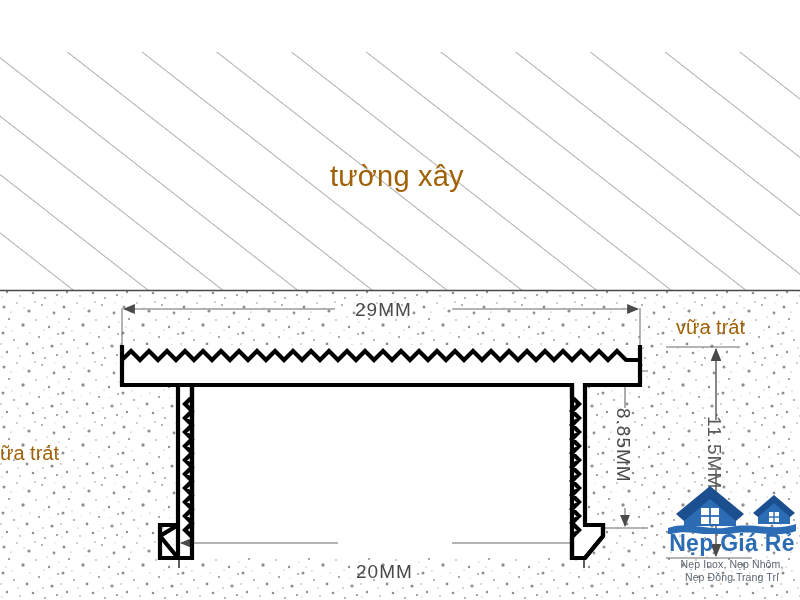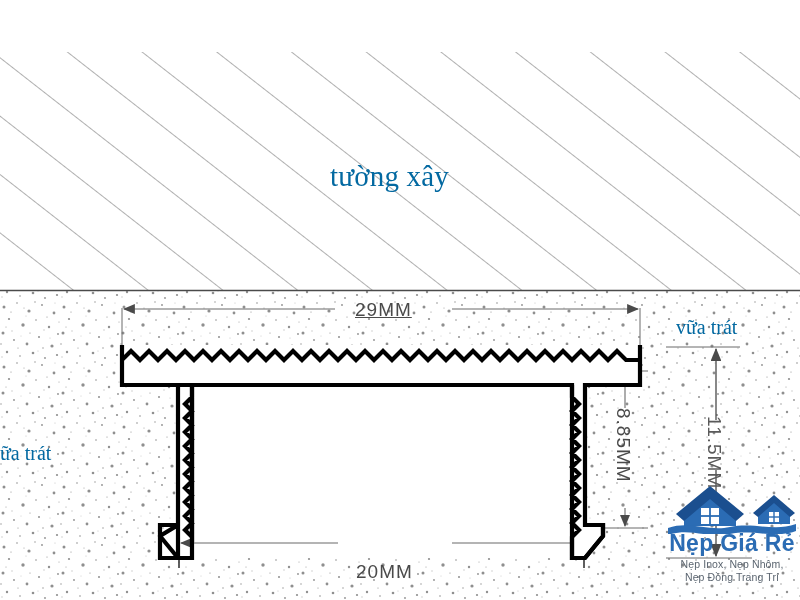--- a/index.html
+++ b/index.html
@@ -20,22 +20,22 @@
   }
   #stage svg.layer {
     position: absolute;
     top: 0;
     left: 0;
     width: 800px;
     height: 600px;
   }
   .lbl {
     position: absolute;
-    color: #0369a1;
-    font-family: Liberation Serif, serif;
+    color: #a16207;
+    font-family: Liberation Sans, sans-serif;
     white-space: nowrap;
     user-select: none;
   }
   #wall-label {
     font-size: 29px;
     letter-spacing: 0.2px;
   }
   .plaster-label {
     font-size: 20px;
   }
@@ -246,21 +246,21 @@
 
     <path d="M 572,385 L 572,558 L 585,558 L 603,536 L 603,525 L 585,525" fill="none" stroke="#000000" stroke-width="4.2" stroke-linejoin="miter"></path>
   </svg>
 
   <div class="lbl" id="wall-label" style="left:330px; top:160px;">tường xây</div>
 
   <div class="lbl plaster-label" style="left:-10px; top:442px;">vữa trát</div>
 
   <div class="lbl plaster-label" style="left:676px; top:316px;">vữa trát</div>
 
-  <div class="dim-text" style="left:355px; top:299px;text-decoration:underline;">29MM</div>
+  <div class="dim-text" style="left:355px; top:299px;">29MM</div>
 
   <div class="dim-text" style="left:356px; top:561px;">20MM</div>
 
   <div class="dim-text vert" style="left:634px; top:408px; transform:rotate(90deg);">8.85MM</div>
 
   <div class="dim-text vert" style="left:725px; top:416px; transform:rotate(90deg); color:#5a5a5a;">11.5MM</div>
 
   <div id="logo">
     <svg id="logo-mark" viewBox="0 0 140 52">
 

